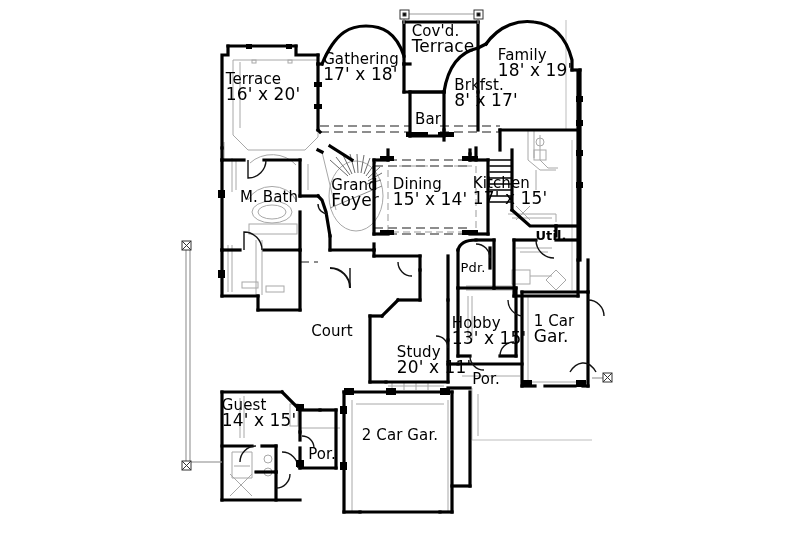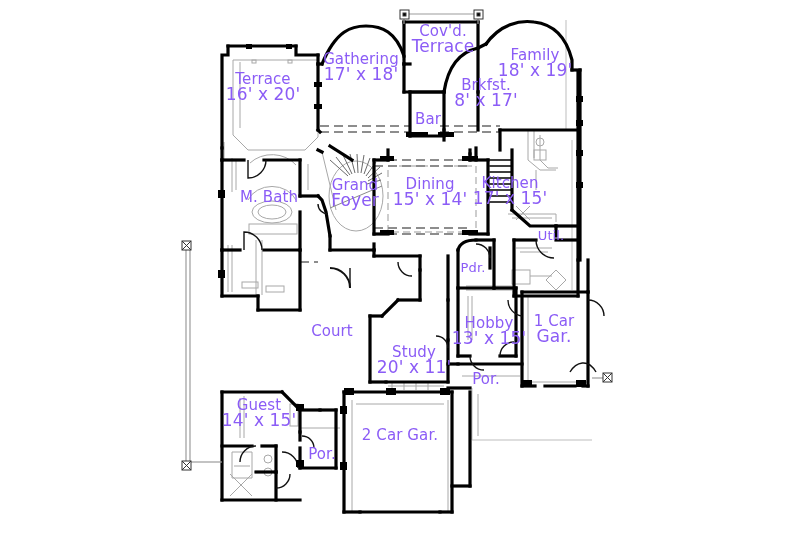--- a/index.html
+++ b/index.html
@@ -7,24 +7,24 @@
     width:800px;height:535px;overflow:hidden;
     font-family:"DejaVu Sans","Liberation Sans",sans-serif;
     color:#000;
   }
   #plan-root{position:relative;width:800px;height:535px;background:#fff;}
   svg#plan-svg{position:absolute;left:0;top:0;width:800px;height:535px;}
 
   
   .room-label{
     position:absolute;
-    text-align:center;
+    text-align:left;
     line-height:1.02;
     white-space:nowrap;
-    color:#8b5cf6;
+    color:#000000;
     transform:translate(-50%,-50%);
     pointer-events:none;
   }
   .room-label .rname{display:block;font-size:15px;letter-spacing:.1px;}
   .room-label .rdim{display:block;font-size:17px;letter-spacing:.1px;margin-top:-1px;}
   .room-label.small .rname{font-size:13px;}
   .room-label.two-line .rname{line-height:1.0;}
 </style>
 </head>
 <body>
@@ -407,38 +407,38 @@
         <span class="rdim">Foyer</span>
       </div>
       <div class="room-label" style="left: 430px; top: 193px;">
         <span class="rname">Dining</span>
         <span class="rdim">15' x 14'</span>
       </div>
       <div class="room-label" style="left: 510px; top: 192px;">
         <span class="rname">Kitchen</span>
         <span class="rdim">17' x 15'</span>
       </div>
-      <div class="room-label small" style="left: 551px; top: 236px;">
+      <div class="room-label small" style="left: 551px; top: 236px; font-weight: bold;">
         <span class="rname">Util.</span>
       </div>
       <div class="room-label small" style="left: 473px; top: 268px;">
         <span class="rname">Pdr.</span>
       </div>
       <div class="room-label" style="left: 489px; top: 332px;">
         <span class="rname">Hobby</span>
         <span class="rdim">13' x 15'</span>
       </div>
       <div class="room-label two-line" style="left: 554px; top: 330px;">
         <span class="rname">1 Car</span>
         <span class="rdim">Gar.</span>
       </div>
       <div class="room-label" style="left: 332px; top: 332px;">
         <span class="rname">Court</span>
       </div>
-      <div class="room-label" style="left: 414px; top: 361px;">
+      <div class="room-label" style="left: 434px; top: 361px;">
         <span class="rname">Study</span>
         <span class="rdim">20' x 11'</span>
       </div>
       <div class="room-label" style="left: 486px; top: 380px;">
         <span class="rname">Por.</span>
       </div>
       <div class="room-label" style="left: 259px; top: 414px;">
         <span class="rname">Guest</span>
         <span class="rdim">14' x 15'</span>
       </div>

